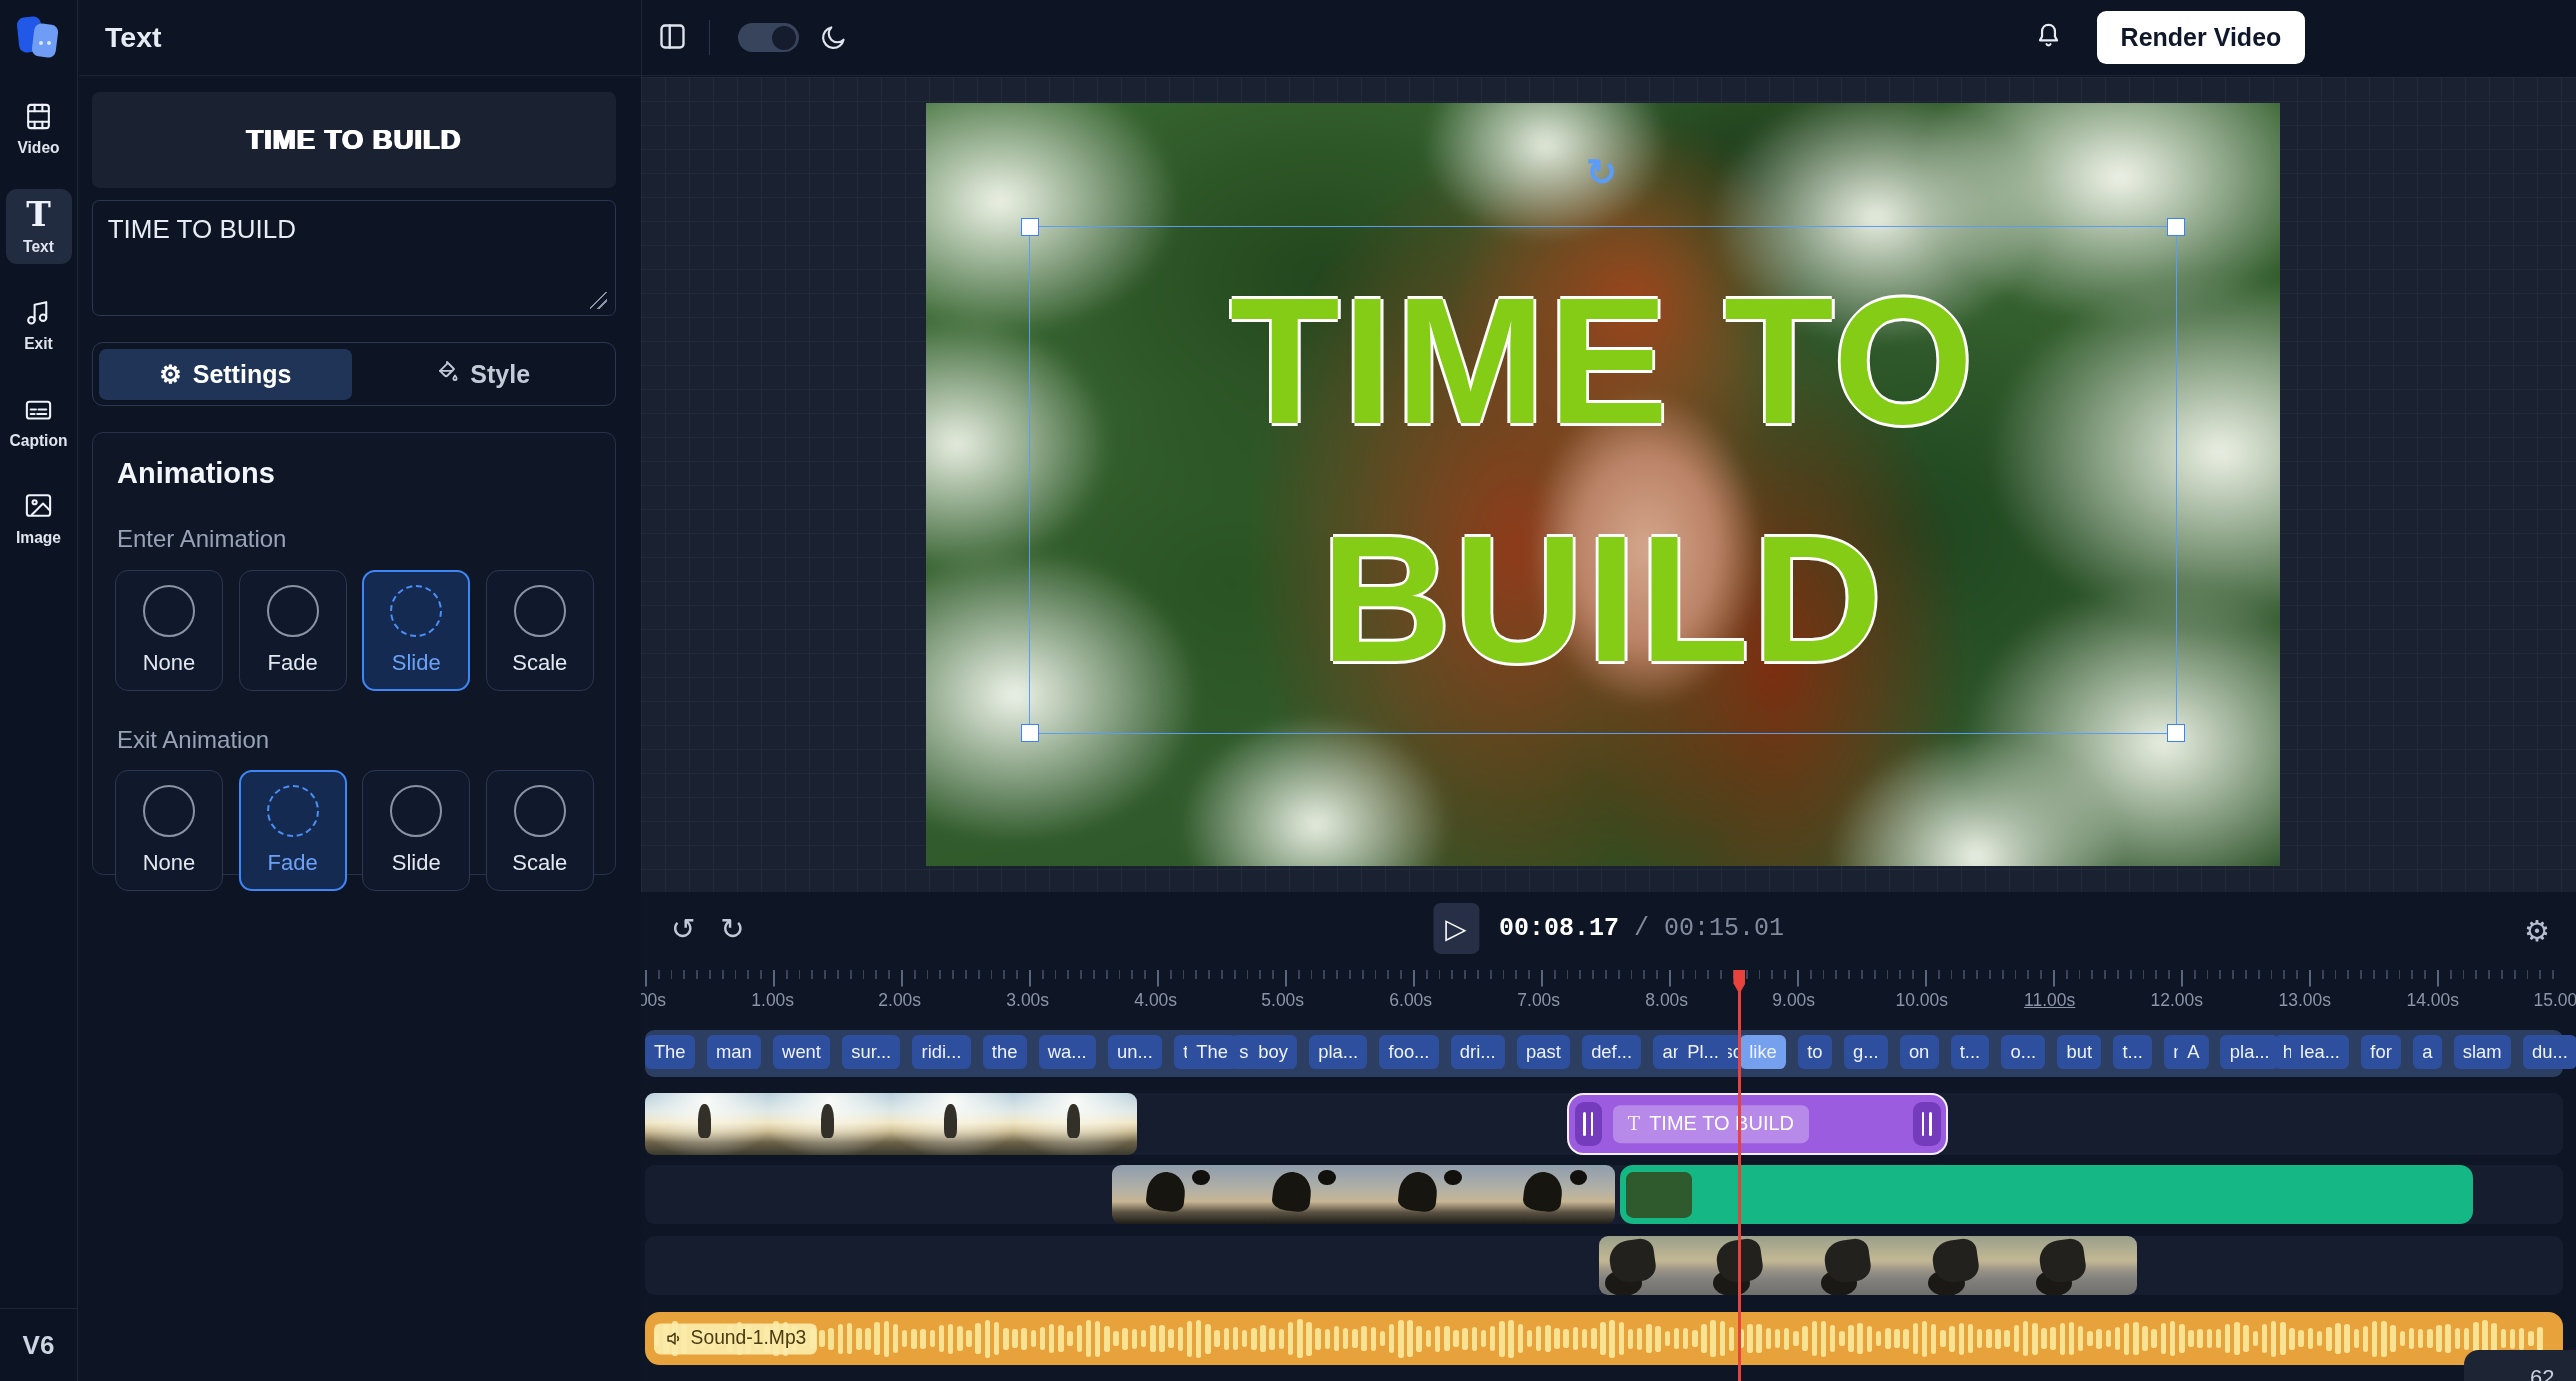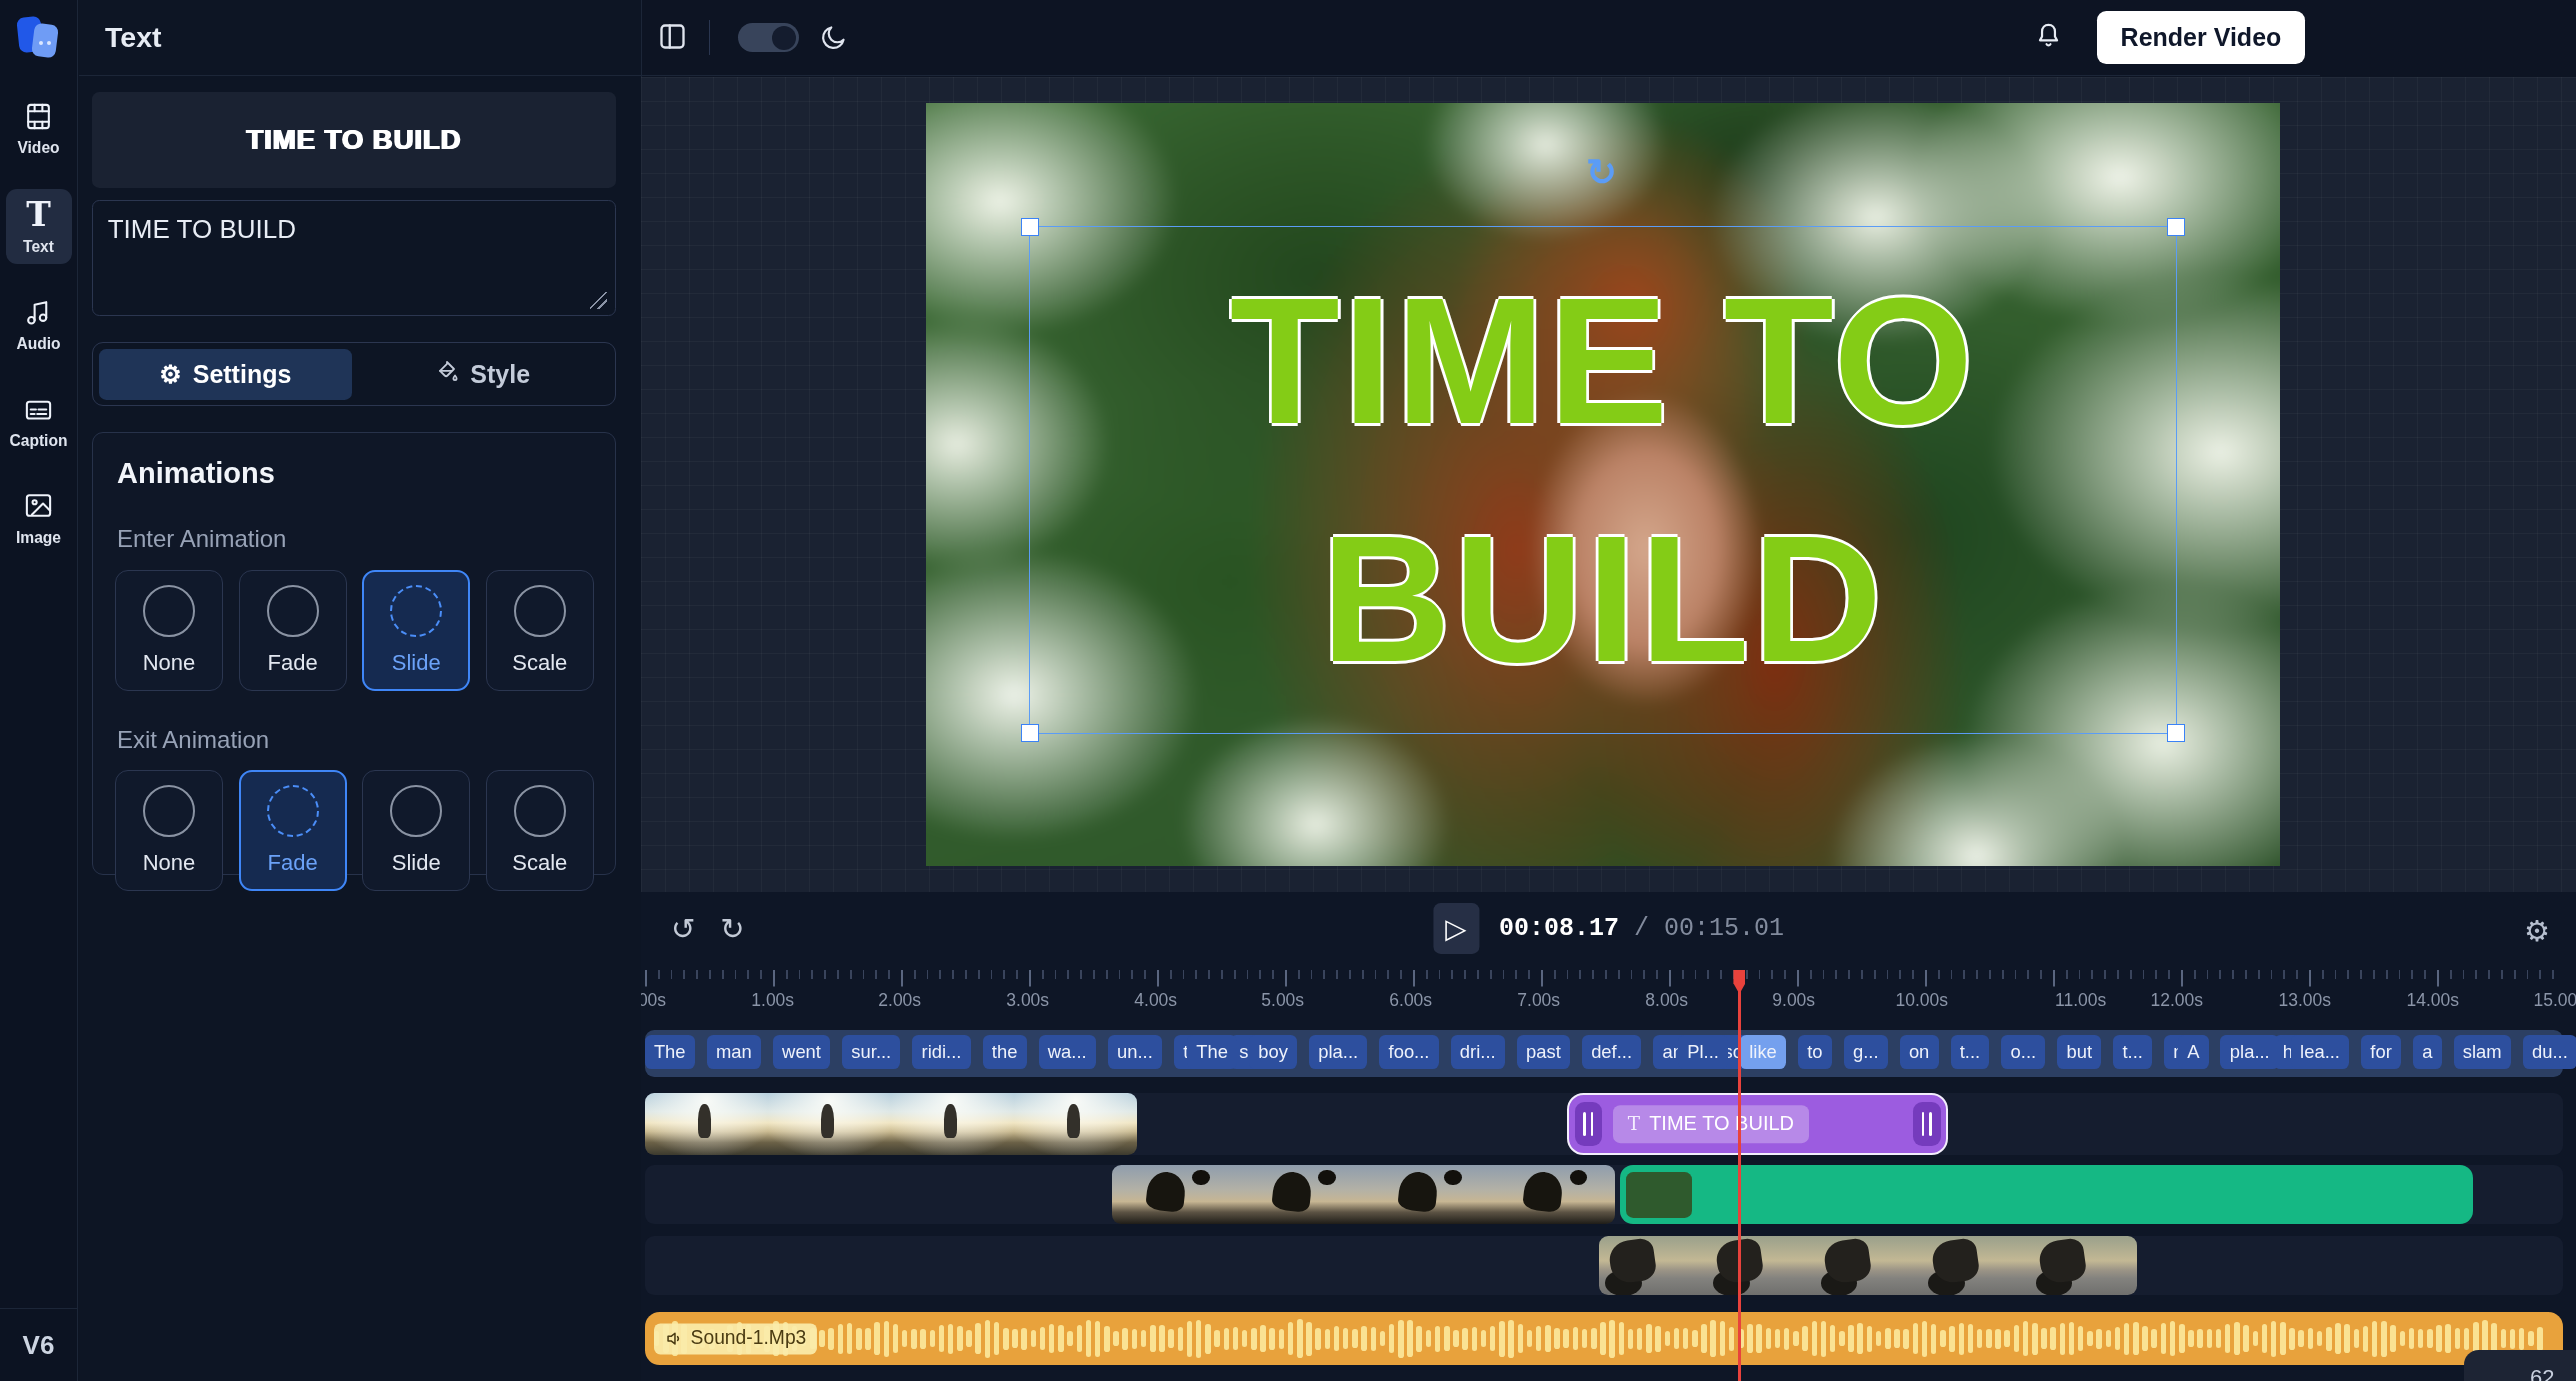--- a/index.html
+++ b/index.html
@@ -190,21 +190,21 @@
         <span class="nav-label">Text</span>
       </div>
       <div class="nav-item">
         <span>
           <svg width="31" height="31" viewBox="0 0 24 24" fill="none" stroke="#eef2fa" stroke-width="1.6">
             <path d="M9 18V6l9-2v12"></path>
               <circle cx="6.5" cy="18" r="2.5"></circle>
               <circle cx="15.5" cy="16" r="2.5"></circle>
             </svg>
           </span>
-        <span class="nav-label">Audio</span>
+        <span class="nav-label">Exit</span>
       </div>
       <div class="nav-item">
         <span>
           <svg width="31" height="31" viewBox="0 0 24 24" fill="none" stroke="#eef2fa" stroke-width="1.6">
             <rect x="3" y="6" width="18" height="13" rx="2"></rect>
               <line x1="6" y1="12" x2="10" y2="12"></line>
             <line x1="12" y1="12" x2="18" y2="12"></line>
               <line x1="6" y1="15.5" x2="9" y2="15.5"></line>
               <line x1="11" y1="15.5" x2="18" y2="15.5"></line>
             </svg>
@@ -351,21 +351,21 @@
         <div class="tick-label" style="left: 128px;">1.00s</div>
         <div class="tick-label" style="left: 255px;">2.00s</div>
         <div class="tick-label" style="left: 383px;">3.00s</div>
         <div class="tick-label" style="left: 511px;">4.00s</div>
         <div class="tick-label" style="left: 638px;">5.00s</div>
         <div class="tick-label" style="left: 766px;">6.00s</div>
         <div class="tick-label" style="left: 894px;">7.00s</div>
         <div class="tick-label" style="left: 1022px;">8.00s</div>
         <div class="tick-label" style="left: 1149px;">9.00s</div>
         <div class="tick-label" style="left: 1277px;">10.00s</div>
-        <div class="tick-label" style="left: 1436px;">11.00s</div>
+        <div class="tick-label" style="left: 1405px; text-decoration: underline;">11.00s</div>
         <div class="tick-label" style="left: 1532px;">12.00s</div>
         <div class="tick-label" style="left: 1660px;">13.00s</div>
         <div class="tick-label" style="left: 1788px;">14.00s</div>
         <div class="tick-label" style="left: 1915px;">15.00s</div>
       </div>
     <div class="cap-bar"></div>
     <div>
         <div class="cap-group" style="left: 3.7px;">
           <div class="cap-chip">The</div>
           <div class="cap-chip">man</div>

